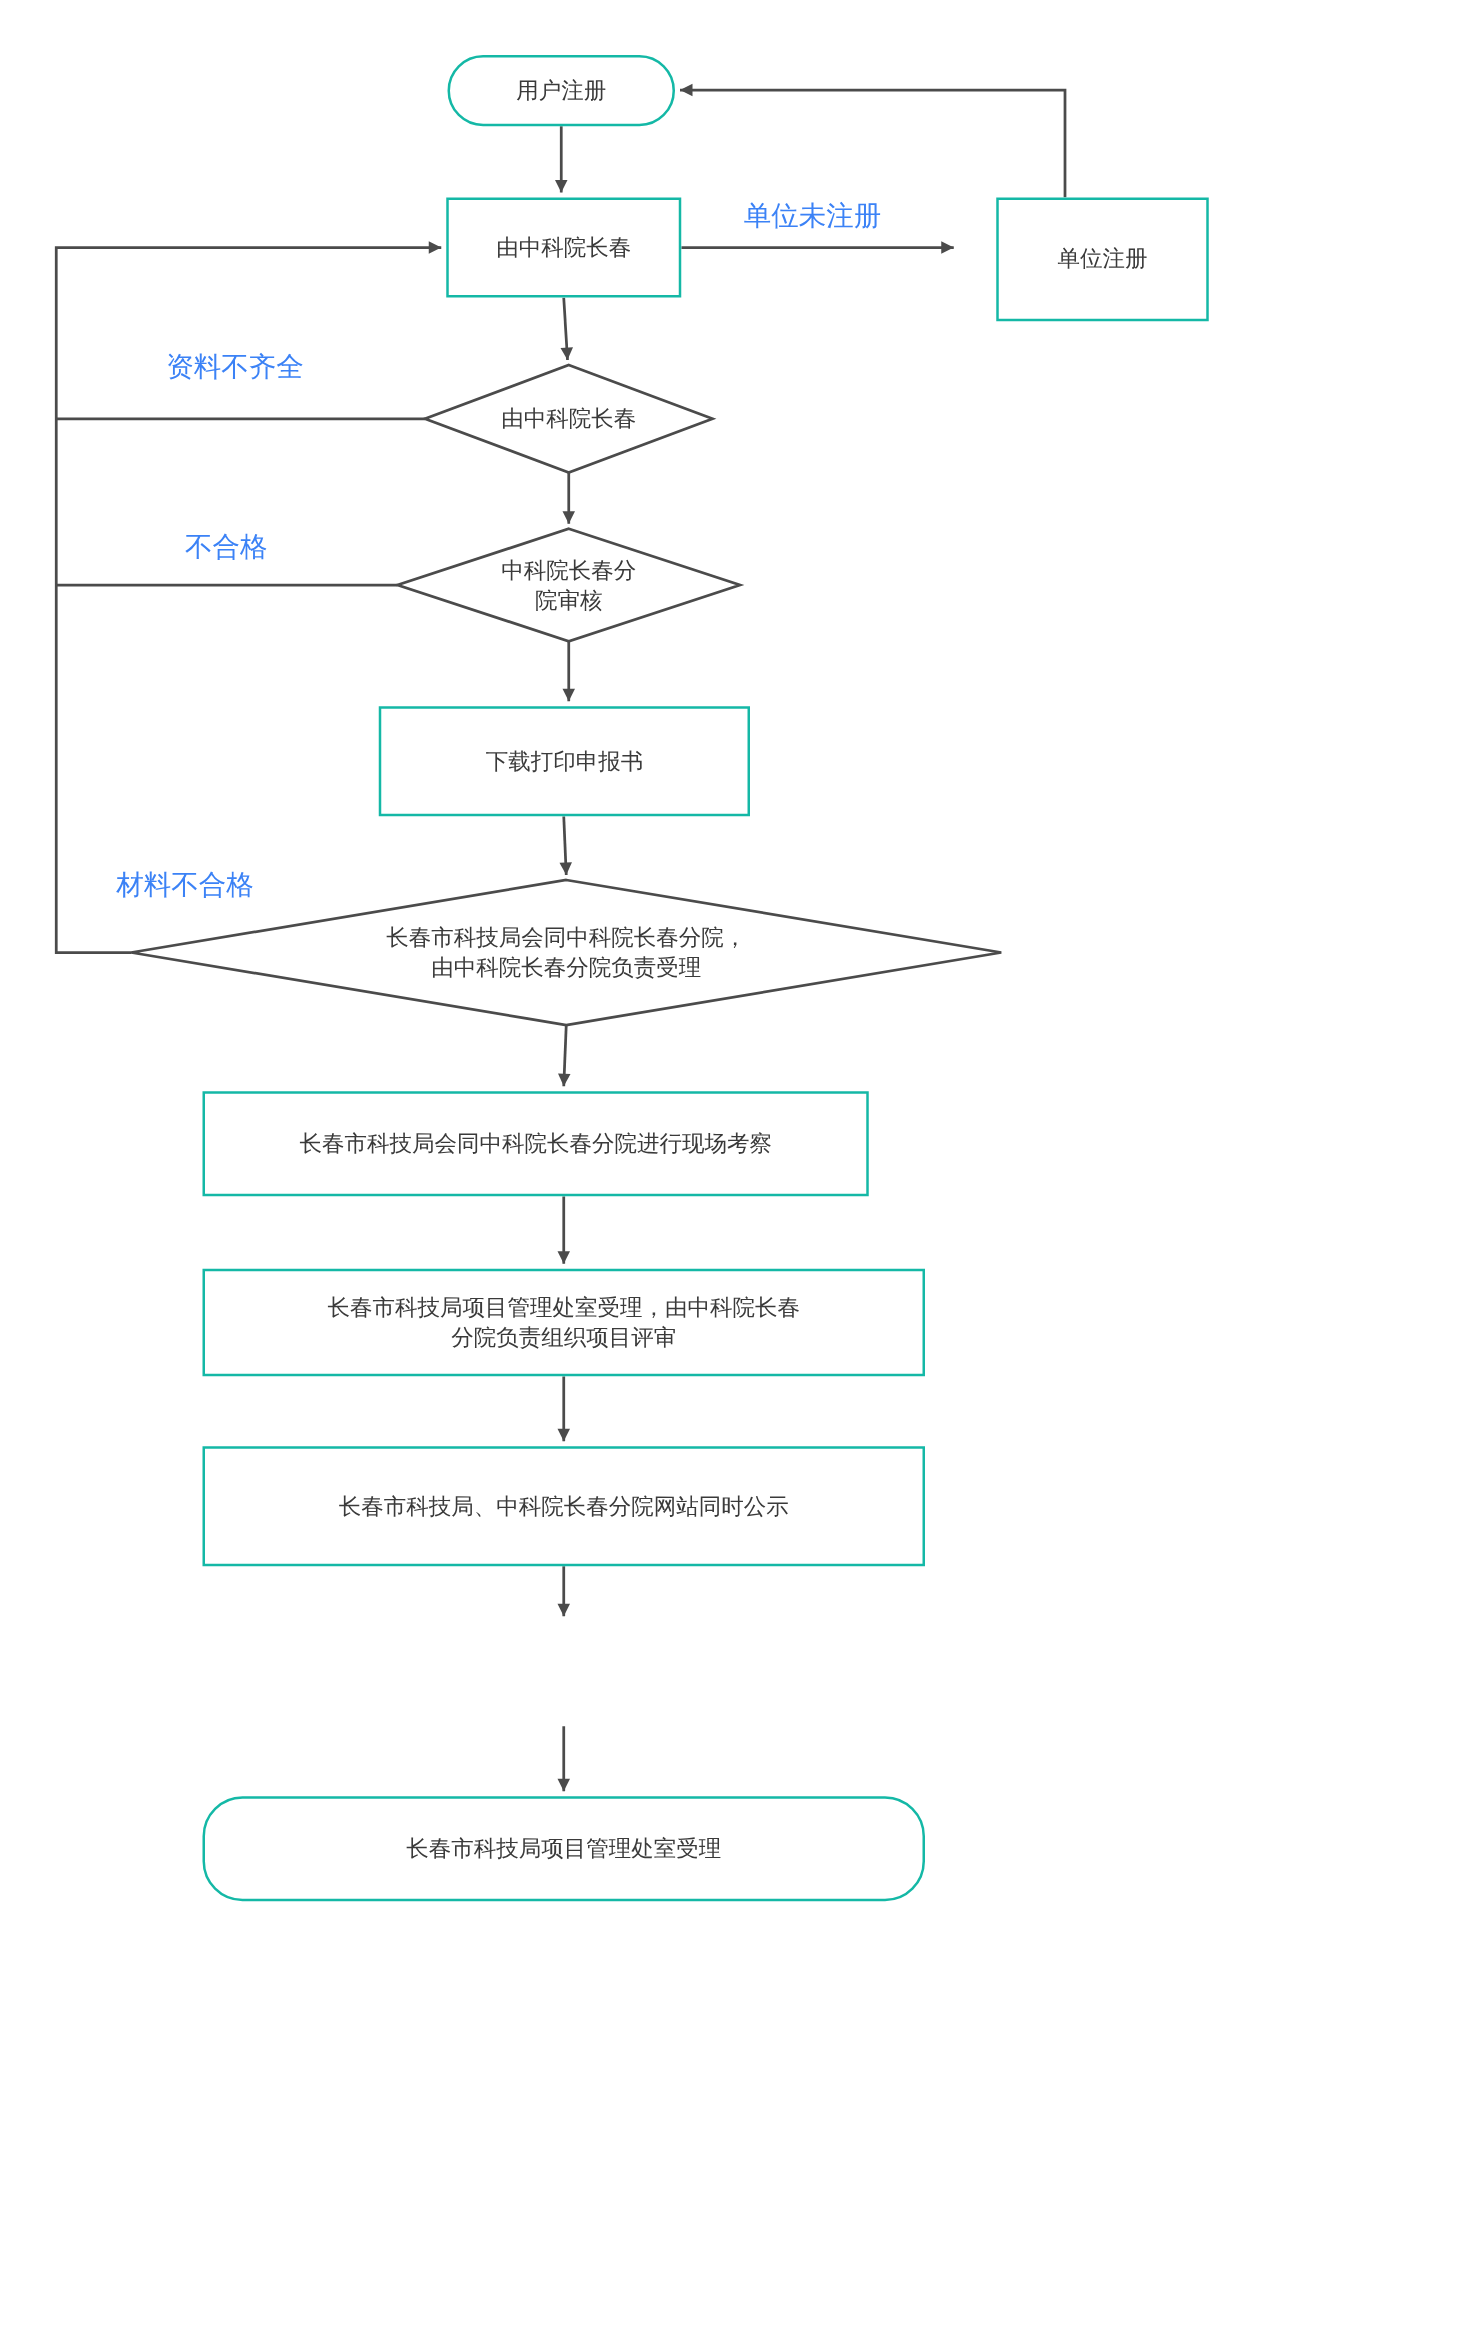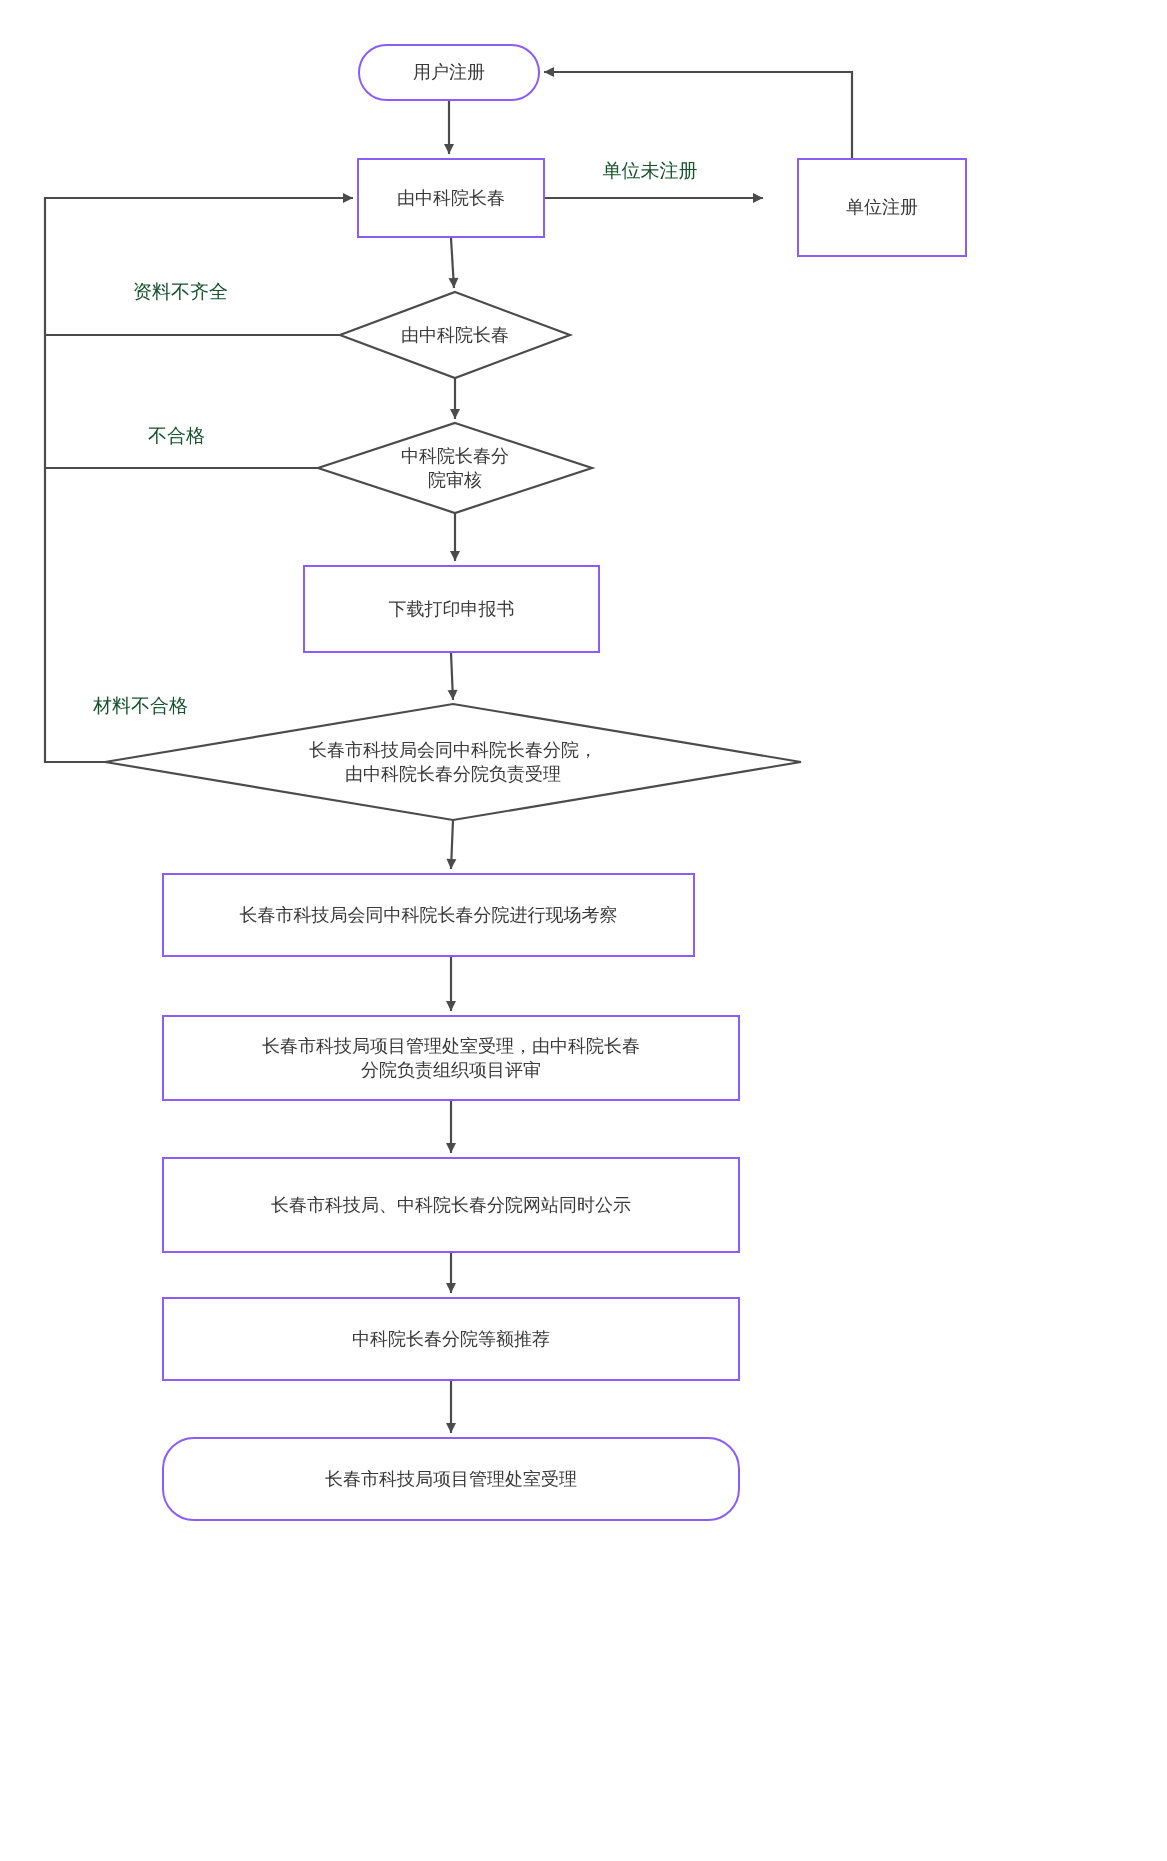--- a/index.html
+++ b/index.html
@@ -21,21 +21,21 @@
     top: 0;
     z-index: 1;
   }
   .node {
     position: absolute;
     display: flex;
     align-items: center;
     justify-content: center;
     text-align: center;
     background: #ffffff;
-    border: 2px solid #8b5cf6;
+    border: 2px solid #14b8a6;
     color: #3a3a3a;
     font-size: 18px;
     line-height: 1.35;
     z-index: 2;
   }
   .terminator { border-radius: 29px; }
   .diamond-text {
     position: absolute;
     display: flex;
     flex-direction: column;
@@ -49,22 +49,22 @@
     pointer-events: none;
   }
   .block { display: block; }
   .wrap-narrow {
     display: inline-block;
     width: 116px;
     word-break: break-all;
   }
   .edge-label {
     position: absolute;
-    font-size: 19px;
-    color: #14532d;
+    font-size: 22px;
+    color: #3b82f6;
     z-index: 3;
     white-space: nowrap;
   }
 </style>
 </head>
 <body>
 
 <div class="canvas">
 
   <svg class="connectors" width="1167" height="1861" viewBox="0 0 1167 1861">
@@ -123,23 +123,20 @@
     <div>
       <span class="block">长春市科技局项目管理处室受理，由中科院长春</span>
       <span class="block">分院负责组织项目评审</span>
     </div>
   </div>
 
   <div class="node" style="left:162px; top:1157px; width:578px; height:96px;">
     <span>长春市科技局、中科院长春分院网站同时公示</span>
   </div>
 
-  <div class="node" style="left:162px; top:1297px; width:578px; height:84px;">
-    <span>中科院长春分院等额推荐</span>
-  </div>
 
   <div class="node" style="left:162px; top:1437px; width:578px; height:84px;border-radius:32px;">
     <span>长春市科技局项目管理处室受理</span>
   </div>
 
   <div class="diamond-text" style="left:340px; top:313px; width:230px; height:44px;">
     <span>由中科院长春</span>
   </div>
 
   <div class="diamond-text" style="left:335px; top:438px; width:240px; height:60px;">

